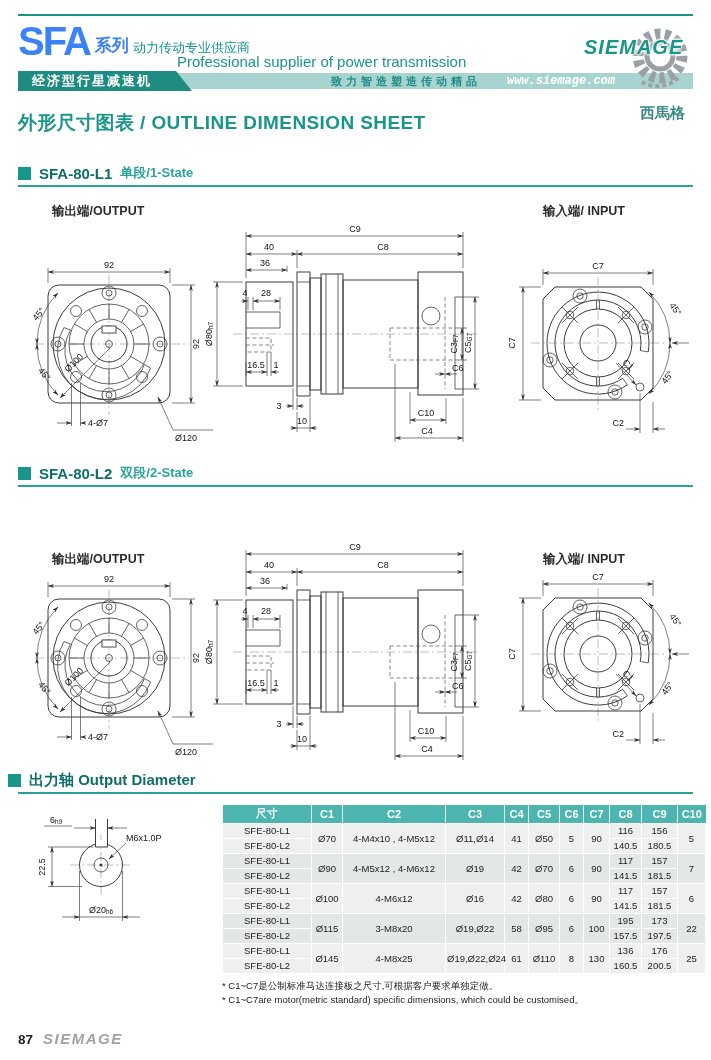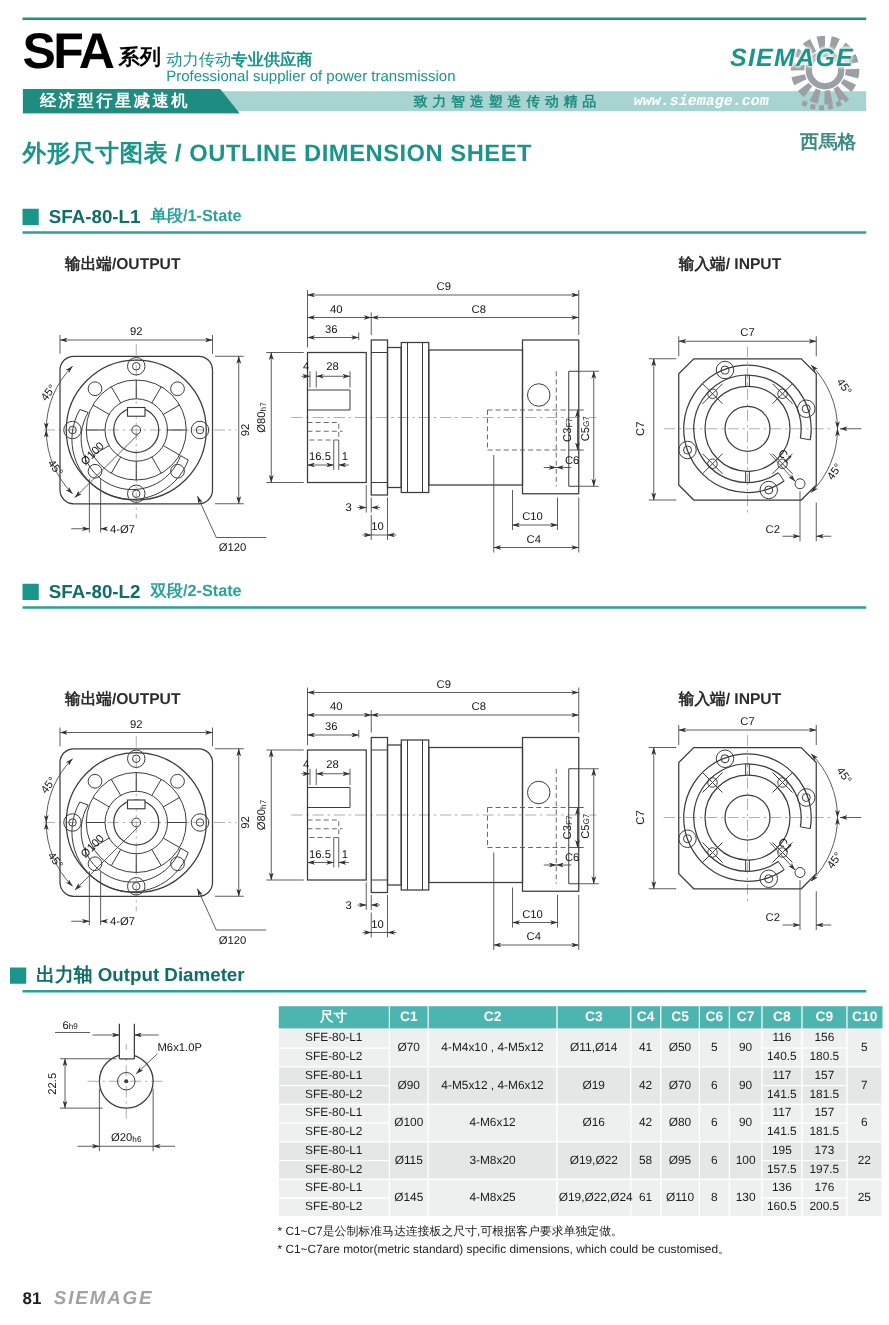--- a/index.html
+++ b/index.html
@@ -4,27 +4,27 @@
 <style>
   * { margin:0; padding:0; box-sizing:border-box; }
   html,body { background:#fff; }
   body { font-family:"Liberation Sans", sans-serif; }
   #page { position:relative; width:711px; height:1060px; background:#fff; overflow:hidden; }
 
   .abs { position:absolute; }
 
   
   #rule-top { left:18px; top:14px; width:675px; height:2px; background:#1a958a; }
-  #sfa-block { left:18px; top:22px; display:flex; align-items:flex-end; color:#000000; }
+  #sfa-block { left:18px; top:22px; display:flex; align-items:flex-end; color:#3b82f6; }
   #sfa-word { font-size:40px; font-weight:900; line-height:0.95; letter-spacing:-2px; }
   #sfa-suffix { font-size:17px; font-weight:700; margin-left:5px; margin-bottom:3px; }
   #tagline { left:133px; top:40px; color:#1a958a; }
   #tagline .l1 { font-size:13px; line-height:15px; }
-  #tagline .l1 b { font-weight:700;text-align:center; }
-  #tagline .l2 { font-size:12px; line-height:13px; }
+  #tagline .l1 b { font-weight:400;text-align:center; }
+  #tagline .l2 { font-size:15px; line-height:13px;margin-left:44px; }
   #banner-dark { left:18px; top:71px; width:174px; height:20px; background:#1f8c82;
     clip-path:polygon(0 0,158px 0,174px 100%,0 100%); color:#fff; font-size:13px; font-weight:700;
     letter-spacing:2px; line-height:20px; padding-left:14px; z-index:2; }
   #banner-light { left:176px; top:73px; width:517px; height:16px; background:#a7d4d1;
     display:flex; justify-content:flex-end; align-items:center; gap:26px; padding-right:78px; }
   #banner-slogan { color:#1f8c82; font-size:11px; font-weight:700; letter-spacing:4px; }
   #banner-url { color:#fff; font-size:12px; font-weight:800; font-style:italic;font-family:Liberation Mono, monospace; }
   #gear-logo { left:612px; top:20px; z-index:1; }
   #brand-word { left:584px; top:36px; z-index:3; color:#1a958a; font-size:20px; font-weight:900;
     font-style:italic; letter-spacing:1px;
@@ -696,17 +696,17 @@
           </tr>
         </tbody>
     </table>
   </div>
   <div id="notes" class="abs">
     <div>* C1~C7是公制标准马达连接板之尺寸,可根据客户要求单独定做。</div>
     <div>* C1~C7are motor(metric standard)  specific dimensions, which could be customised。</div>
   </div>
 
   <div id="footer" class="abs">
-    <span id="page-num">81</span>
+    <span id="page-num">87</span>
     <span id="footer-brand">SIEMAGE</span>
   </div>
 
 </div>
 
 </body></html>

